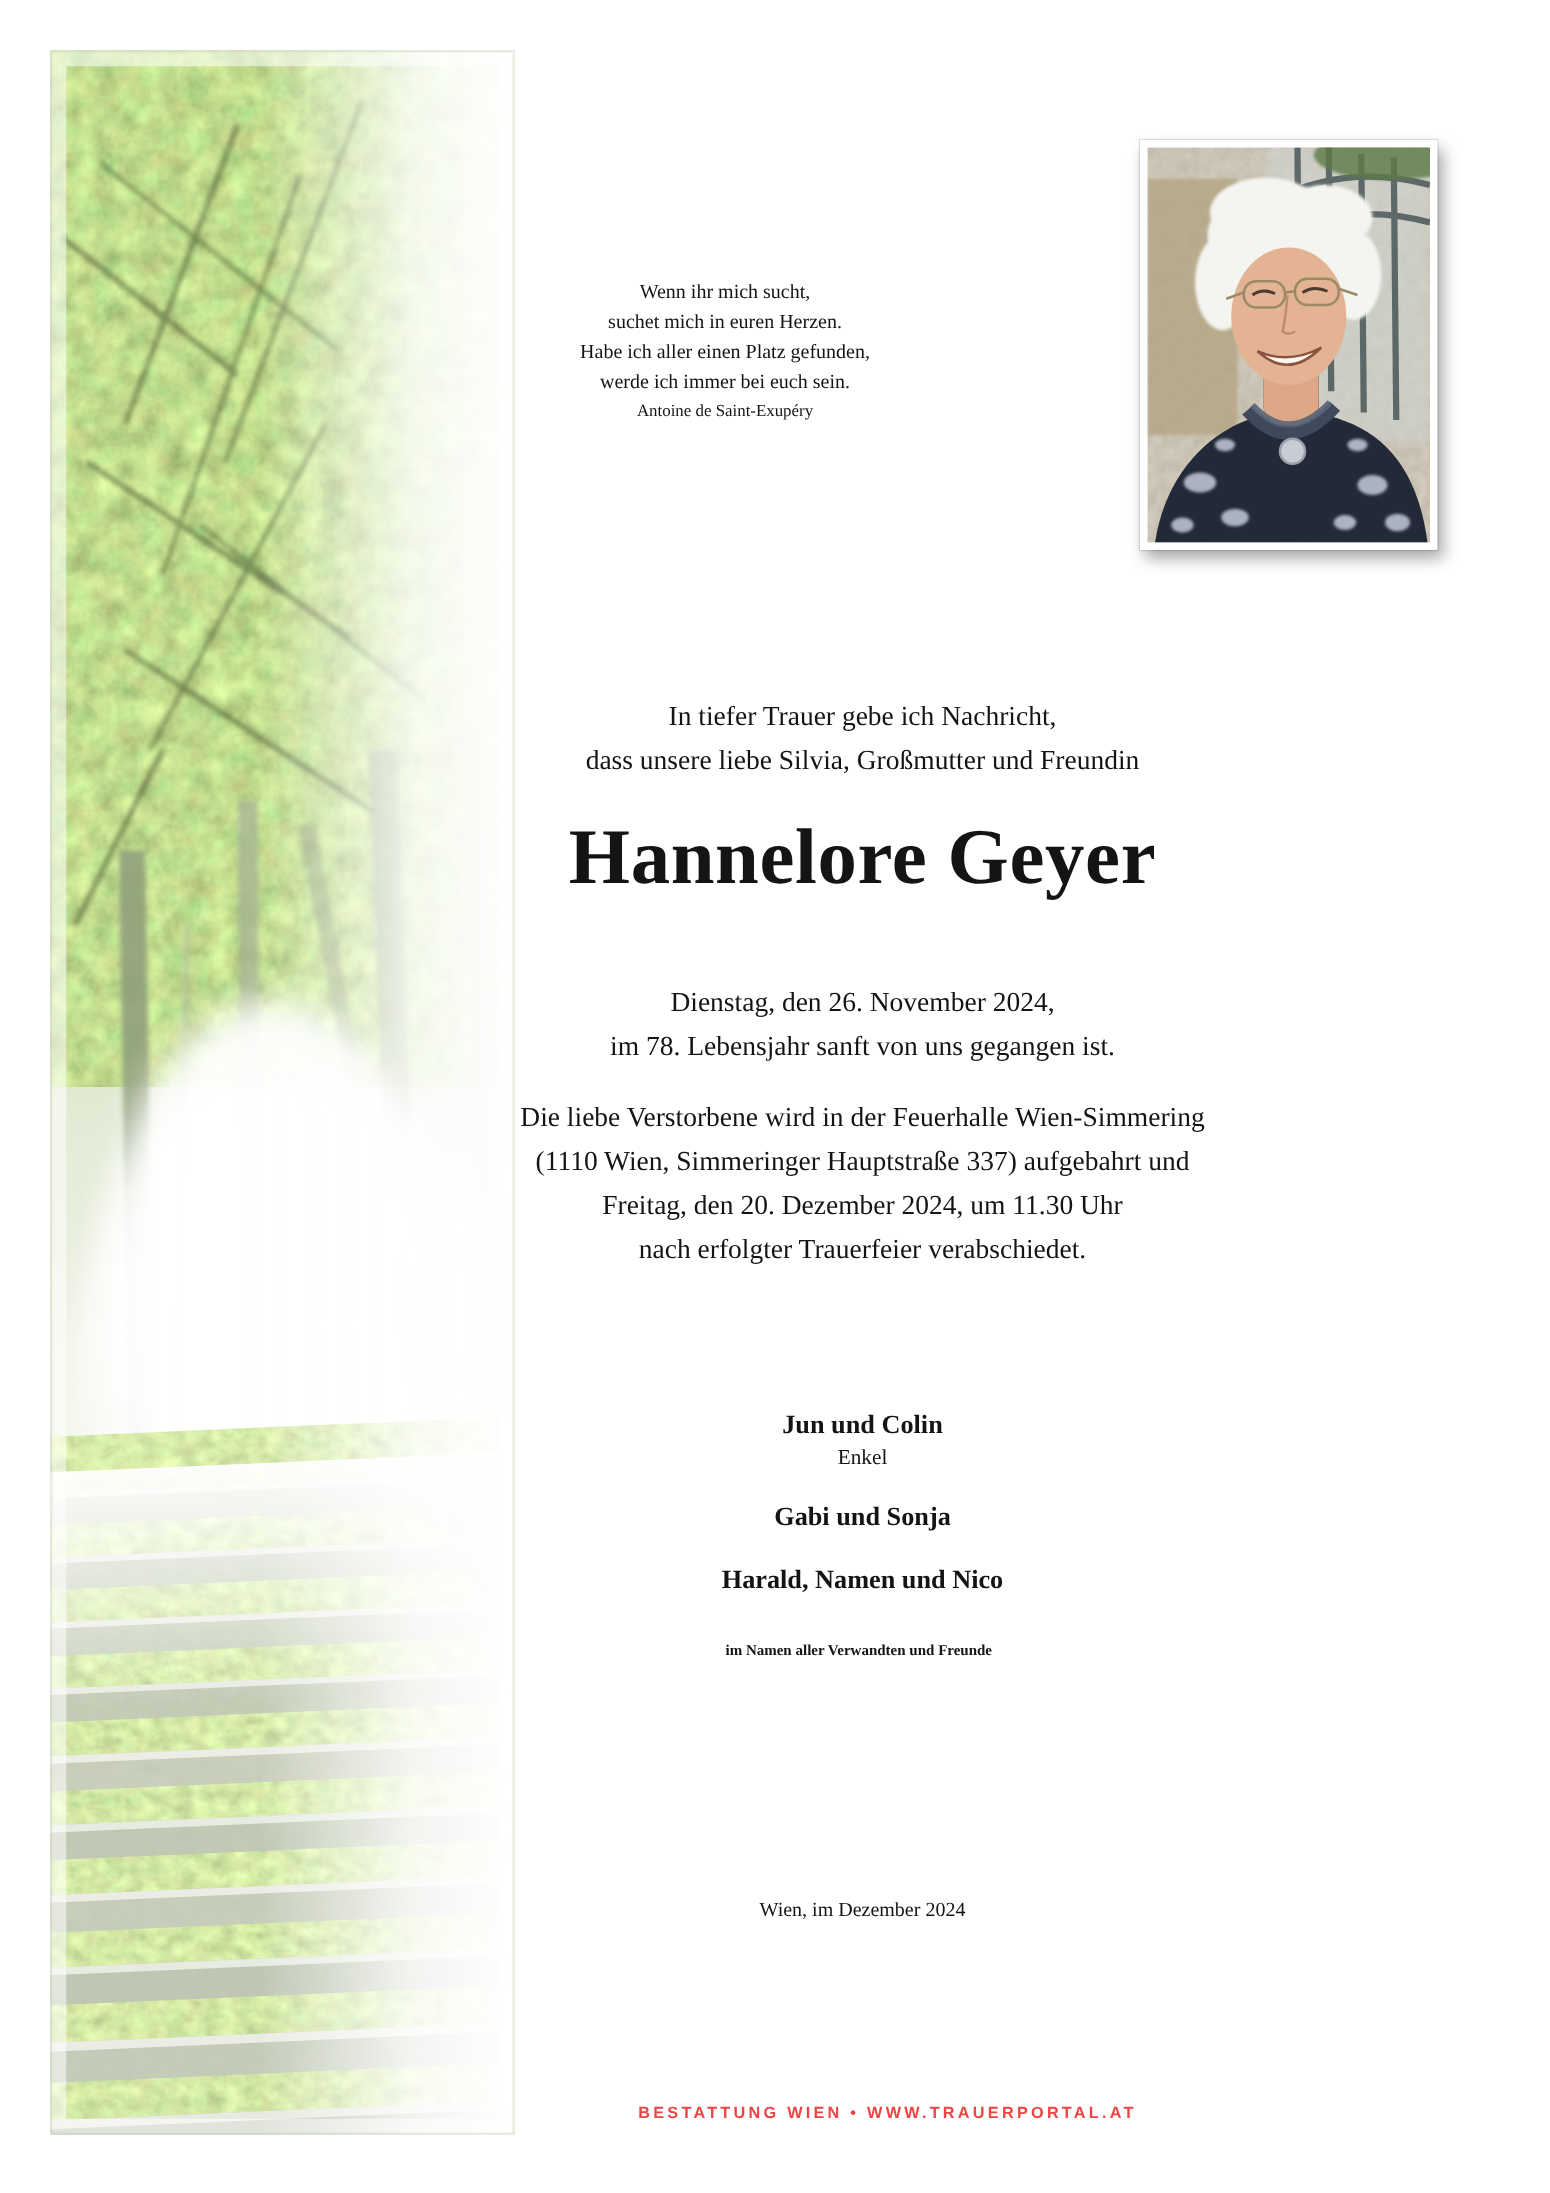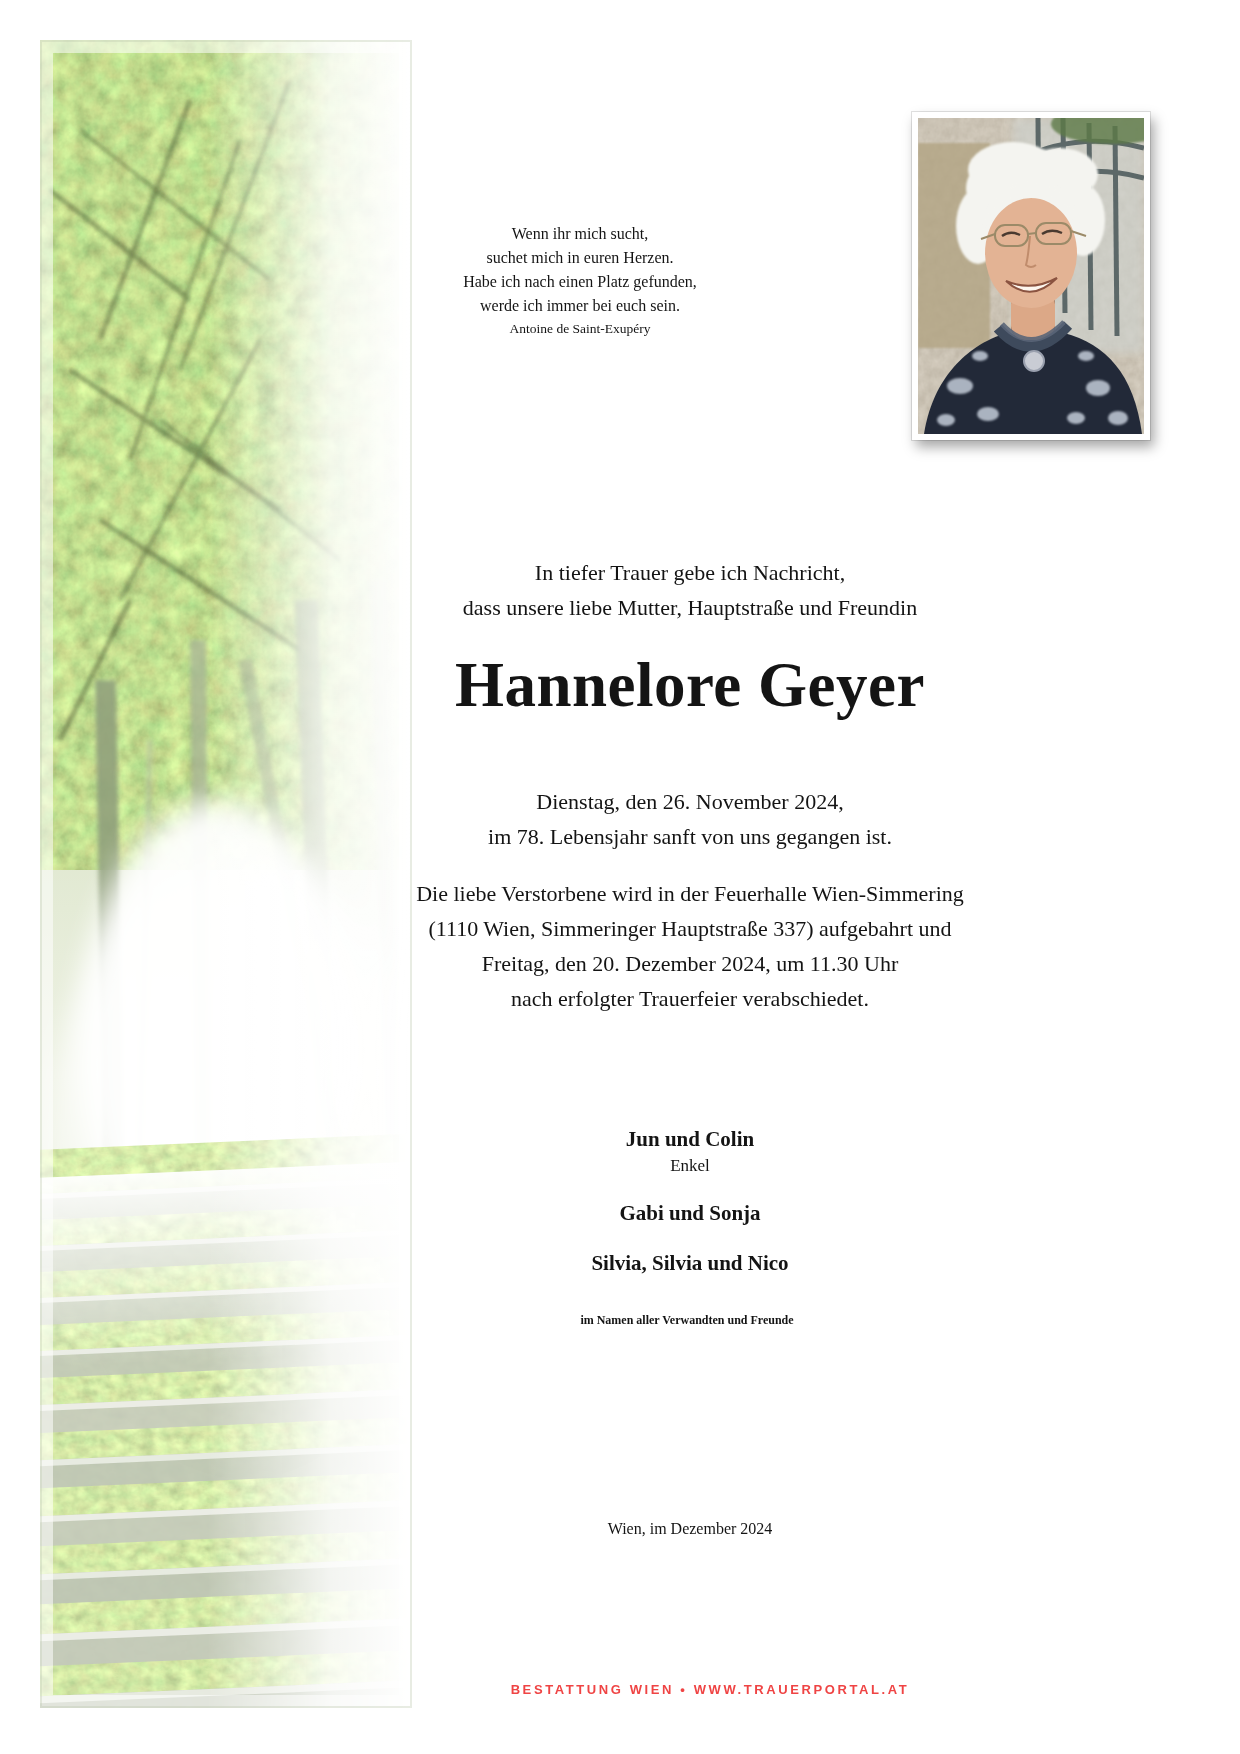--- a/index.html
+++ b/index.html
@@ -205,47 +205,47 @@
 
       <path d="M80,210 Q113,248 150,207" stroke="#3e4a5c" stroke-width="11" fill="none"></path>
       <path d="M84,206 Q113,238 146,204" stroke="#5a6578" stroke-width="5" fill="none" opacity="0.9"></path>
       <circle cx="116" cy="243" r="10" fill="#c9ccd4" stroke="#9aa0ae" stroke-width="2"></circle>
     </svg>
   </div>
 
   <div class="block quote">
     <div>Wenn ihr mich sucht,</div>
     <div>suchet mich in euren Herzen.</div>
-    <div>Habe ich nach einen Platz gefunden,</div>
+    <div>Habe ich aller einen Platz gefunden,</div>
     <div>werde ich immer bei euch sein.</div>
     <div class="quote-attr">Antoine de Saint-Exupéry</div>
   </div>
 
   <div class="block intro">
     <div>In tiefer Trauer gebe ich Nachricht,</div>
-    <div>dass unsere liebe Mutter, Hauptstraße und Freundin</div>
+    <div>dass unsere liebe Silvia, Großmutter und Freundin</div>
   </div>
 
   <div class="block name">Hannelore Geyer</div>
 
   <div class="block passing">
     <div>Dienstag, den 26. November 2024,</div>
     <div>im 78. Lebensjahr sanft von uns gegangen ist.</div>
   </div>
 
   <div class="block ceremony">
     <div>Die liebe Verstorbene wird in der Feuerhalle Wien-Simmering</div>
     <div>(1110 Wien, Simmeringer Hauptstraße 337) aufgebahrt und</div>
     <div>Freitag, den 20. Dezember 2024, um 11.30 Uhr</div>
     <div>nach erfolgter Trauerfeier verabschiedet.</div>
   </div>
 
   <div class="block m-name" style="top:1126px;">Jun und Colin</div>
   <div class="block m-rel" style="top:1155px;">Enkel</div>
   <div class="block m-name" style="top:1200px;">Gabi und Sonja</div>
-  <div class="block m-name" style="top:1250px;">Silvia, Silvia und Nico</div>
+  <div class="block m-name" style="top:1250px;">Harald, Namen und Nico</div>
   <div class="block m-closing" style="top:1309px;">im Namen aller Verwandten und Freunde</div>
 
   <div class="block dateline">Wien, im Dezember 2024</div>
 
   <div class="block footer">BESTATTUNG WIEN • WWW.TRAUERPORTAL.AT</div>
 
 </div>
 
 </body></html>

